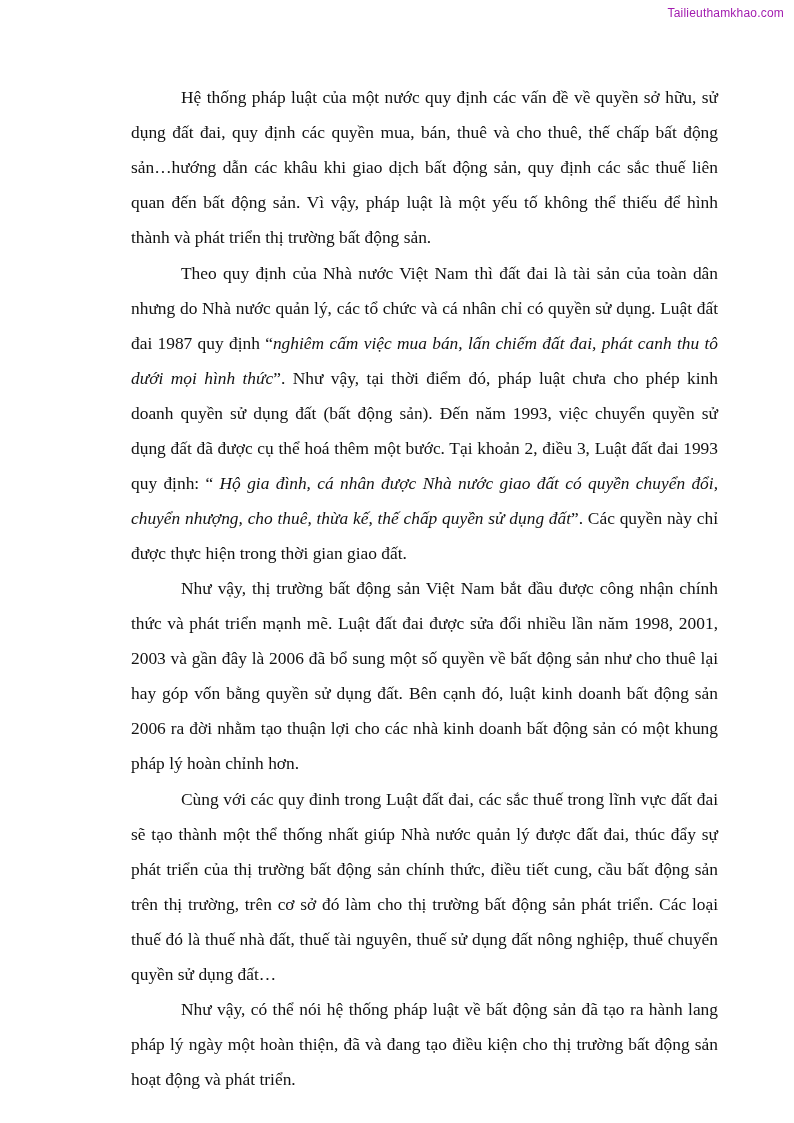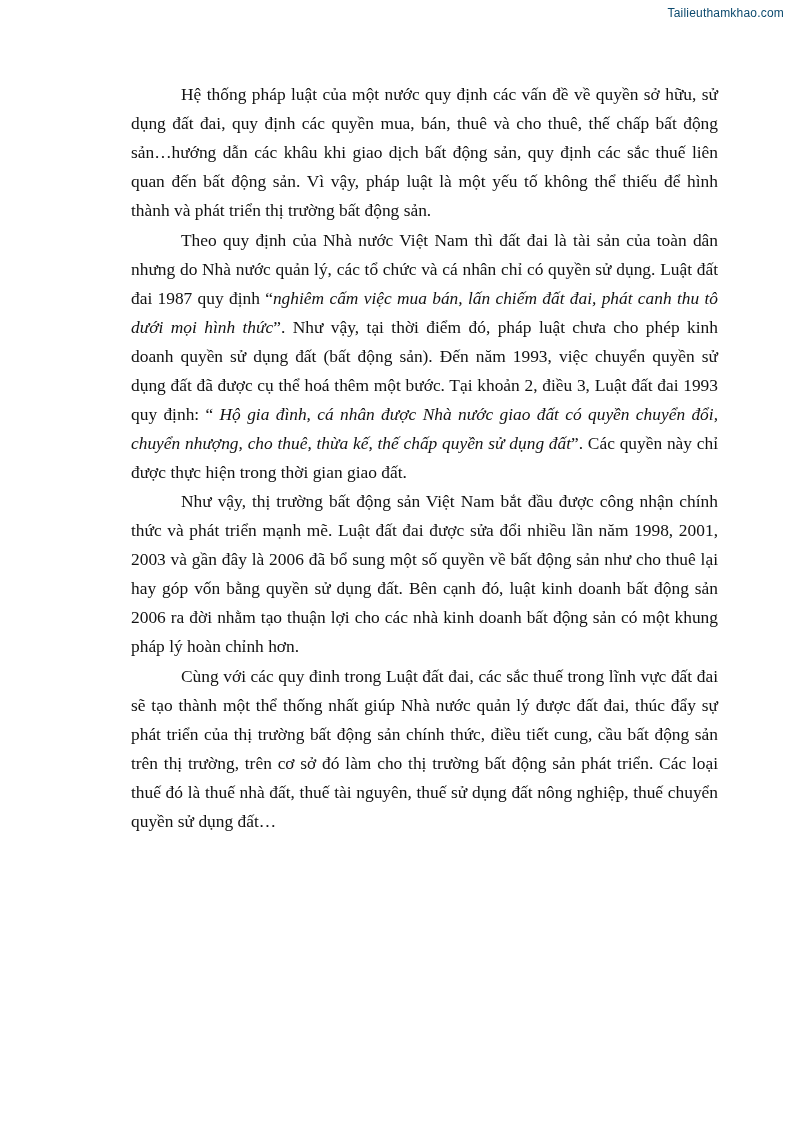--- a/index.html
+++ b/index.html
@@ -1,25 +1,25 @@
 <!DOCTYPE html>
 <html><head>
 <meta charset="utf-8">
 <style>
   html, body { margin: 0; padding: 0; background: #ffffff; }
   body { width: 794px; height: 1123px; position: relative; overflow: hidden; }
   .watermark {
     position: absolute; top: 6px; right: 10px;
     font-family: "Liberation Sans", sans-serif; font-size: 12px;
-    color: #0c4a6e; letter-spacing: 0.2px;
+    color: #a21caf; letter-spacing: 0.2px;
   }
   .page {
     position: absolute; left: 131px; top: 80px; width: 587px;
     font-family: "Liberation Serif", serif; font-size: 17.4px;
-    line-height: 29px; color: #111111;
+    line-height: 35px; color: #111111;
   }
   .page p {
     margin: 0; text-align: justify; text-indent: 50px;
   }
   .page p + p { margin-top: 0.5px; font-family: Liberation Serif, serif; }
   .page em { font-style: italic; }
 </style>
 </head>
 <body>
 
@@ -31,13 +31,16 @@
   </p>
   <p>
     <span>Theo quy định của Nhà nước Việt Nam thì đất đai là tài sản của toàn dân nhưng do Nhà nước quản lý, các tổ chức và cá nhân chỉ có quyền sử dụng. Luật đất đai 1987 quy định “</span><em>nghiêm cấm việc mua bán, lấn chiếm đất đai, phát canh thu tô dưới mọi hình thức</em><span>”. Như vậy, tại thời điểm đó, pháp luật chưa cho phép kinh doanh quyền sử dụng đất (bất động sản). Đến năm 1993, việc chuyển quyền sử dụng đất đã được cụ thể hoá thêm một bước. Tại khoản 2, điều 3, Luật đất đai 1993 quy định: “ </span><em>Hộ gia đình, cá nhân được Nhà nước giao đất có quyền chuyển đổi, chuyển nhượng, cho thuê, thừa kế, thế chấp quyền sử dụng đất</em><span>”. Các quyền này chỉ được thực hiện trong thời gian giao đất.</span>
   </p>
   <p>
     <span>Như vậy, thị trường bất động sản Việt Nam bắt đầu được công nhận chính thức và phát triển mạnh mẽ. Luật đất đai được sửa đổi nhiều lần năm 1998, 2001, 2003 và gần đây là 2006 đã bổ sung một số quyền về bất động sản như cho thuê lại hay góp vốn bằng quyền sử dụng đất. Bên cạnh đó, luật kinh doanh bất động sản 2006 ra đời nhằm tạo thuận lợi cho các nhà kinh doanh bất động sản có một khung pháp lý hoàn chỉnh hơn.</span>
   </p>
   <p>
     <span>Cùng với các quy đinh trong Luật đất đai, các sắc thuế trong lĩnh vực đất đai sẽ tạo thành một thể thống nhất giúp Nhà nước quản lý được đất đai, thúc đẩy sự phát triển của thị trường bất động sản chính thức, điều tiết cung, cầu bất động sản trên thị trường, trên cơ sở đó làm cho thị trường bất động sản phát triển. Các loại thuế đó là thuế nhà đất, thuế tài nguyên, thuế sử dụng đất nông nghiệp, thuế chuyển quyền sử dụng đất…</span>
   </p>
+  <p>
+    <span>Như vậy, có thể nói hệ thống pháp luật về bất động sản đã tạo ra hành lang pháp lý ngày một hoàn thiện, đã và đang tạo điều kiện cho thị trường bất động sản hoạt động và phát triển.</span>
+  </p>
 </div>
 
 </body></html>

